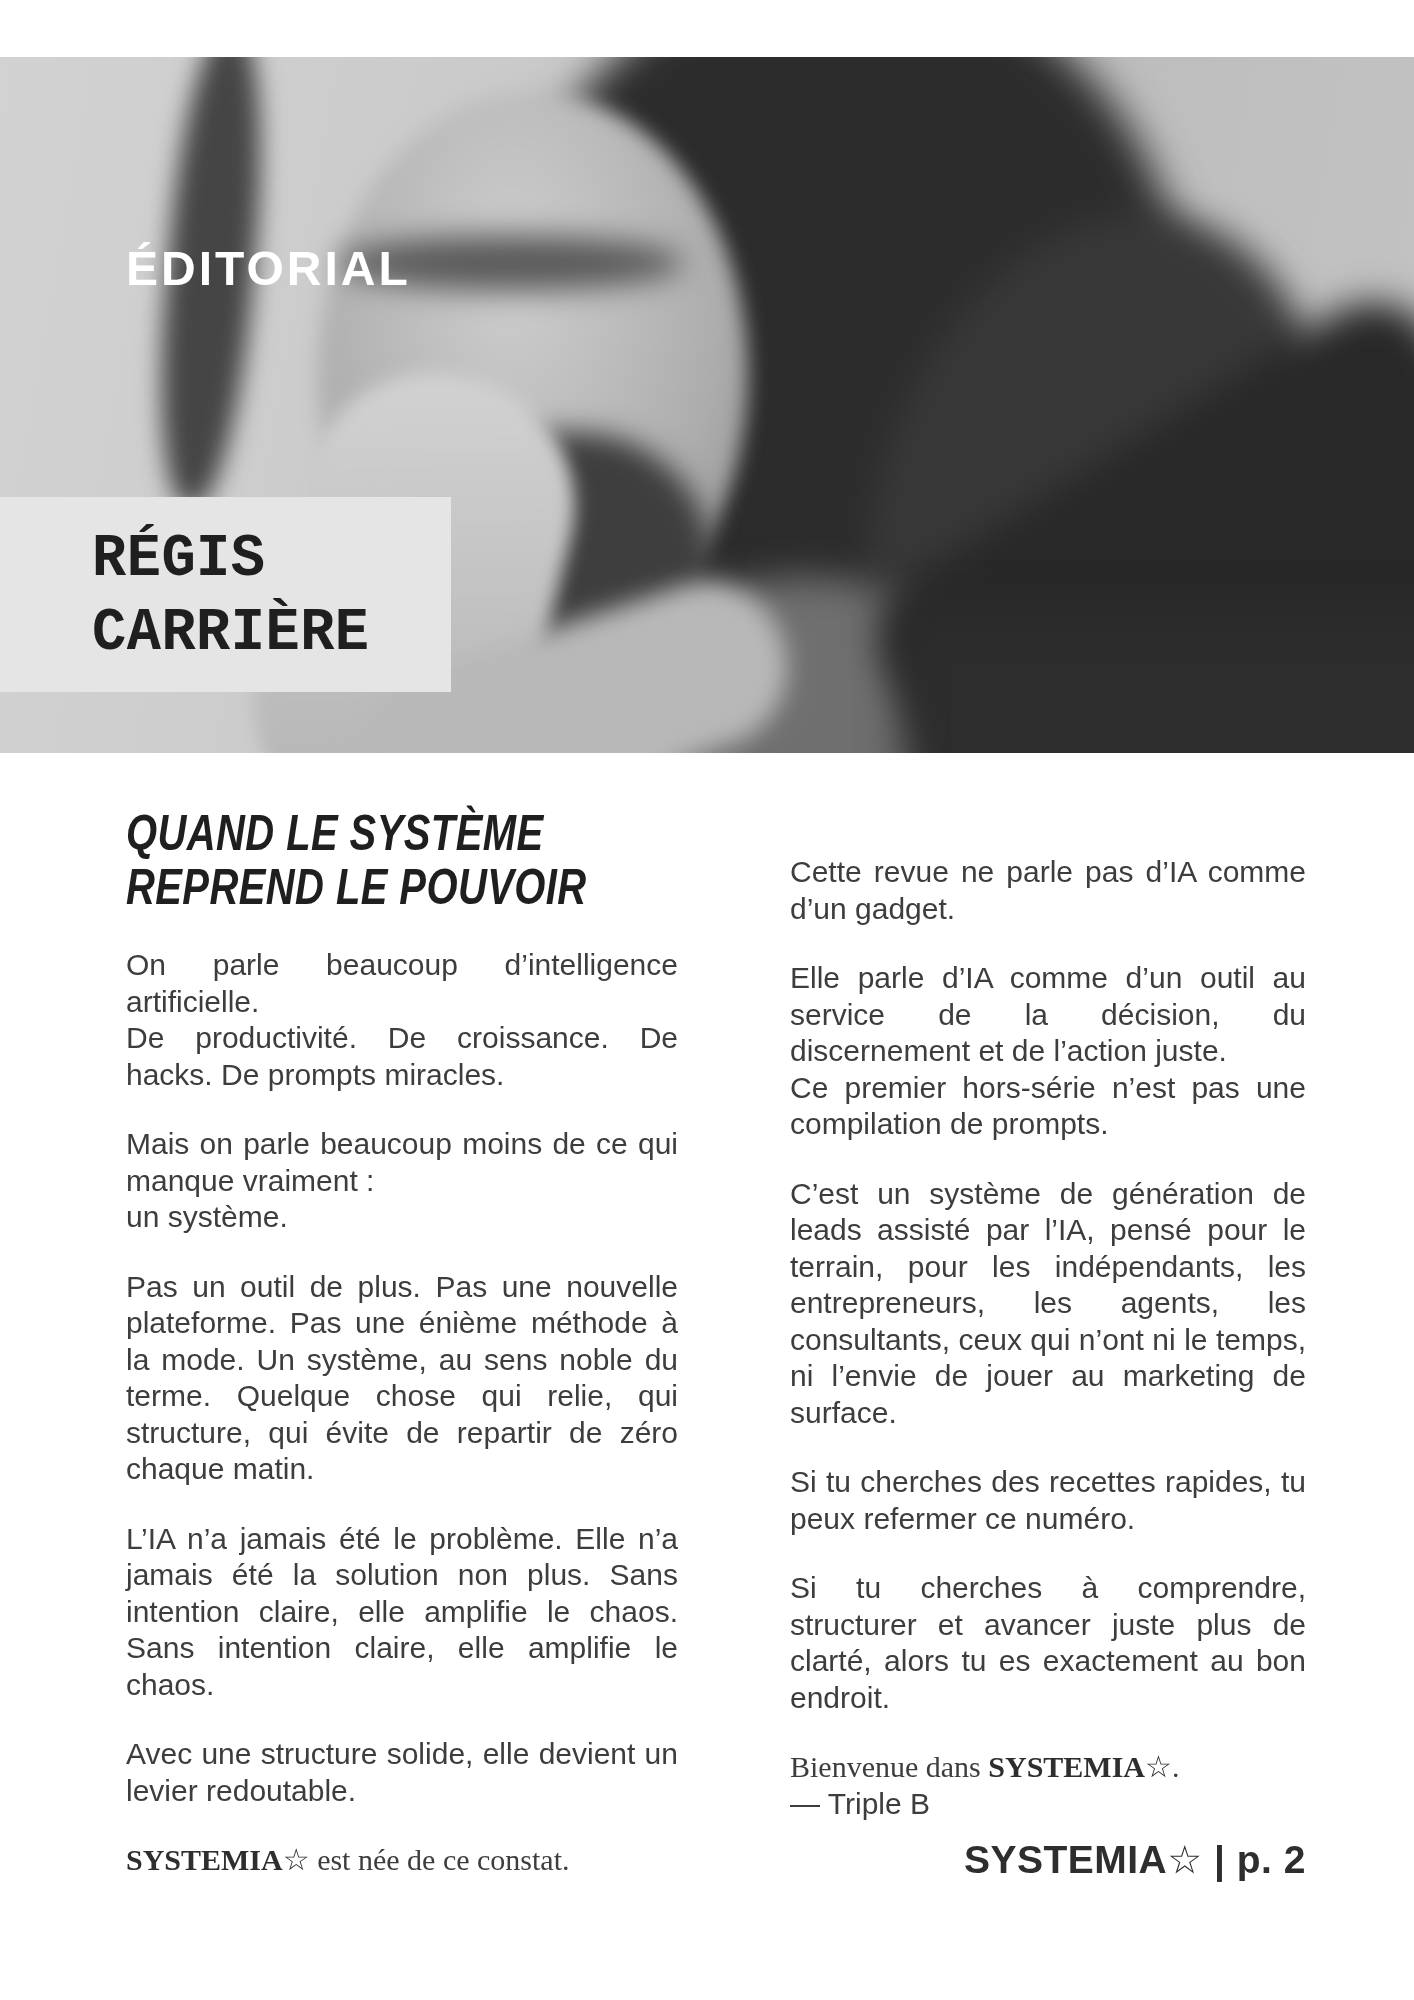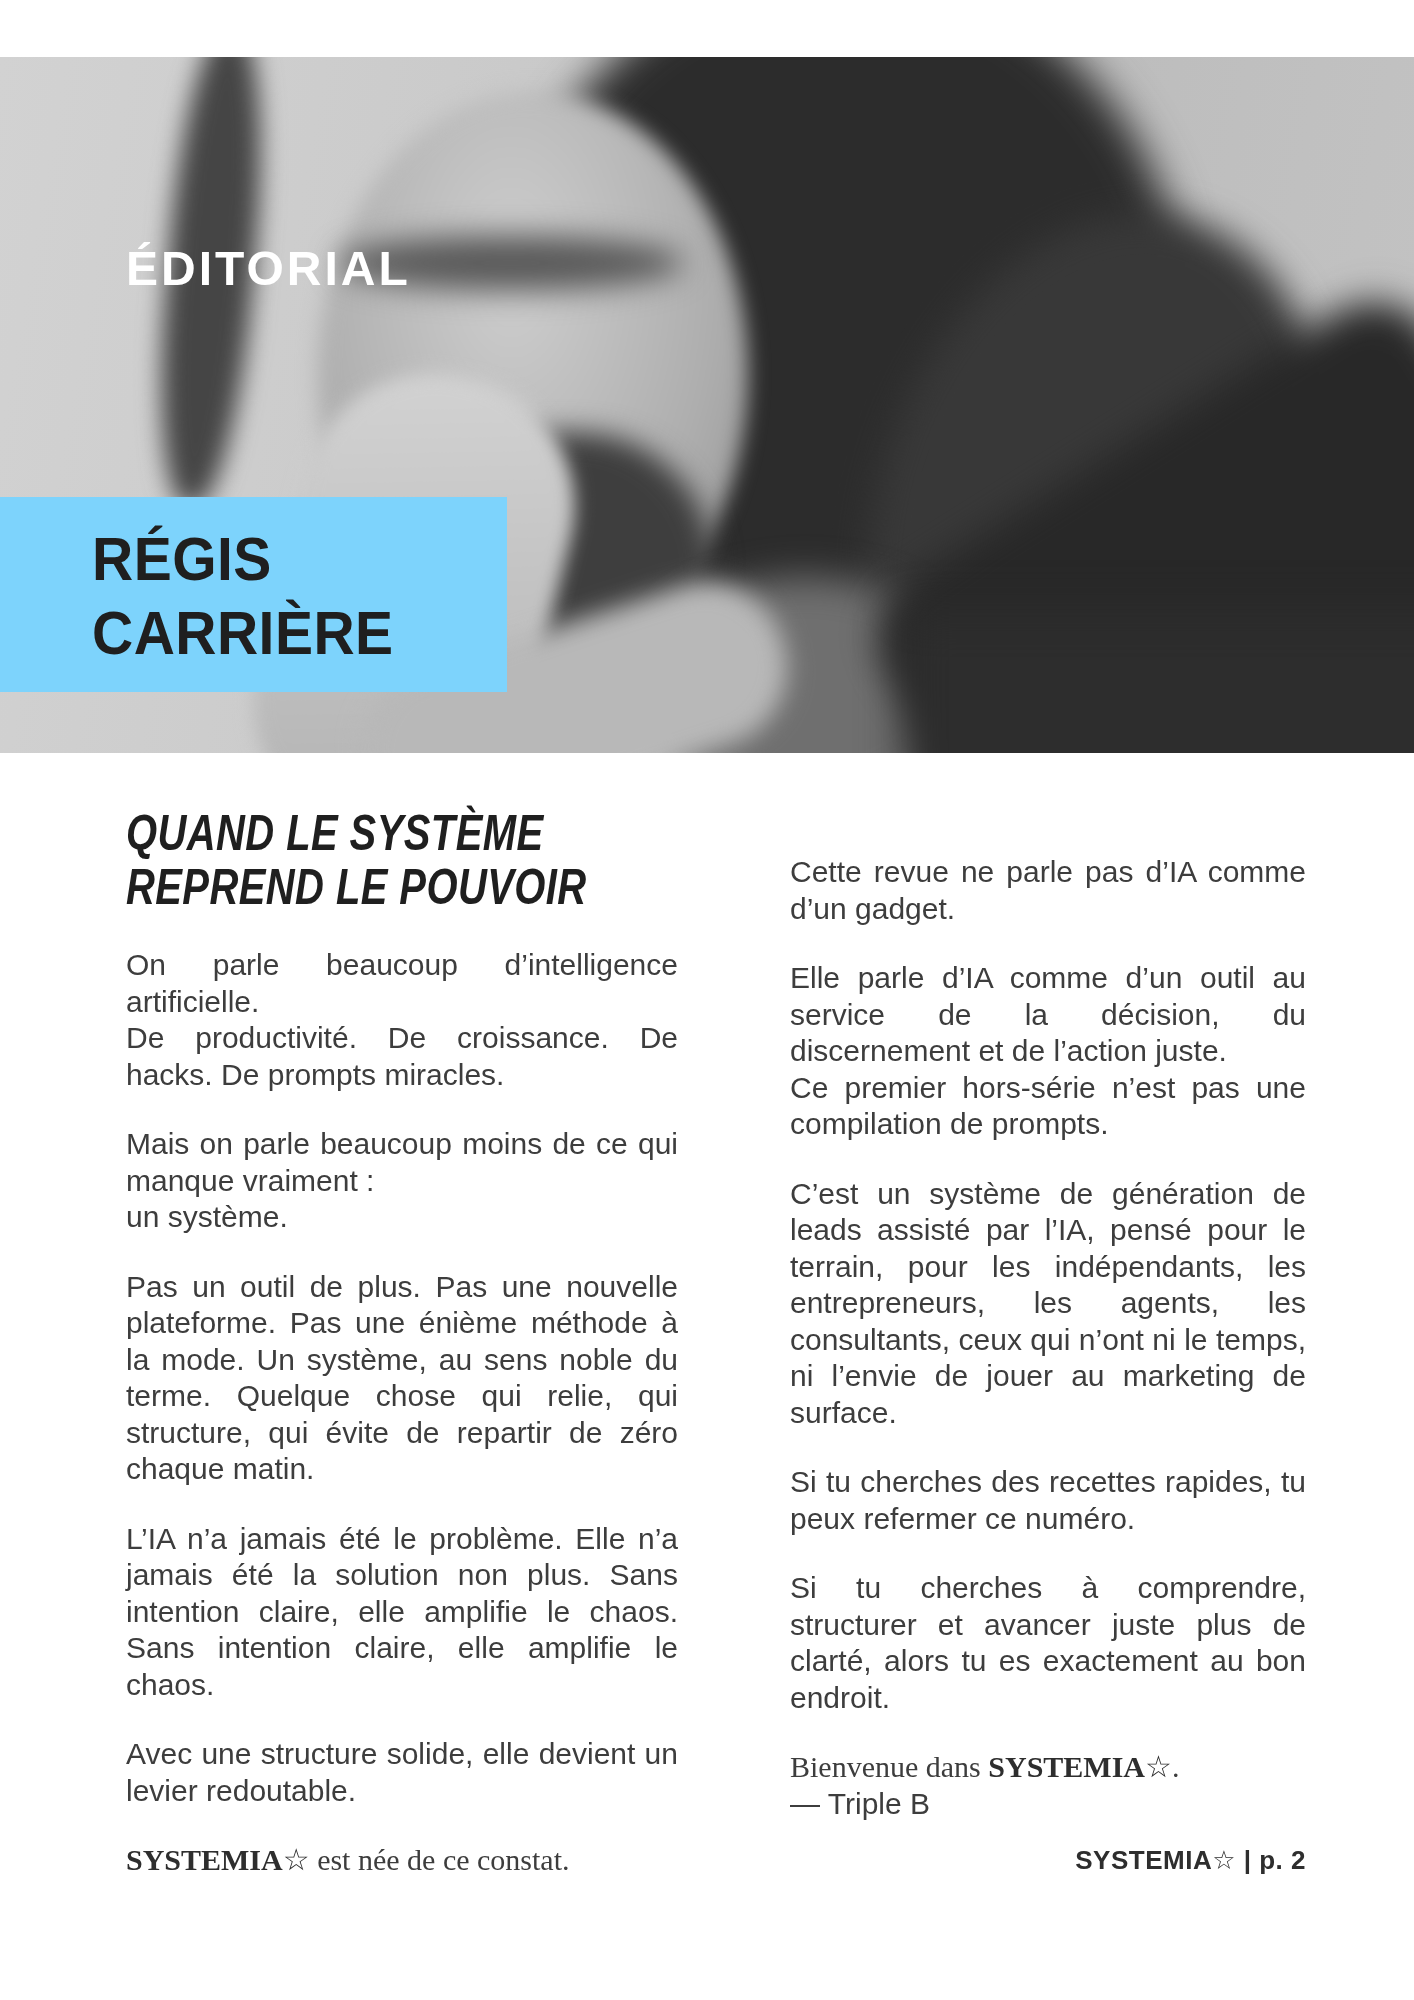--- a/index.html
+++ b/index.html
@@ -31,42 +31,42 @@
   .ph-fingers-low{left:358px;top:568px;width:435px;height:165px;background:#b8b8b8;
          border-radius:80px;transform:rotate(-18deg);filter:blur(12px);}
   .ph-sweater{left:955px;top:345px;width:640px;height:570px;background:#282828;
          border-radius:70px;transform:rotate(-32deg);filter:blur(18px);}
   .ph-sweater-fill{right:-70px;top:555px;width:580px;height:260px;background:#2d2d2d;
          filter:blur(22px);}
 
   
   .kicker{position:absolute;left:126px;top:197px;font-size:48px;font-weight:800;
           letter-spacing:3px;color:#ffffff;z-index:5;margin-top:44px;}
-  .name-box{position:absolute;left:0;top:497px;width:507px;height:195px;background:#7dd3fc;z-index:6;}
+  .name-box{position:absolute;left:0;top:497px;width:451px;height:195px;background:#e5e5e5;z-index:6;font-family:Liberation Mono, monospace;}
   .name-box .name{padding:25px 0 0 100px;font-size:62px;font-weight:800;color:#1f1f1f;
           line-height:74px;letter-spacing:0.5px;transform:scaleX(0.92);transform-origin:left top;
           white-space:nowrap;}
 
   
   .columns{position:absolute;left:126px;top:806px;width:1180px;display:flex;gap:112px;
            color:#3d3d3d;font-size:30px;line-height:36.5px;}
   .col-left{width:552px;}
   .col-right{width:526px;margin-top:48px;}
   .col p{margin:0 0 33px 0;text-align:justify;text-align-last:left;}
   .col p.tight{margin-bottom:0;}
   h1.headline{margin:0 0 33px 0;font-size:50px;line-height:54px;font-style:italic;
            font-weight:800;color:#1f1f1f;transform:scaleX(0.8);transform-origin:left top;
            white-space:nowrap;letter-spacing:0.5px;}
   .brand{font-weight:700;color:#2e2e2e;}
   .star{font-weight:400;color:#2e2e2e;}
   .closing-line,.welcome-line{text-align:left;font-family:Liberation Serif, serif;}
 
   
   .page-footer-right{position:absolute;left:780px;top:1842px;width:526px;text-align:right;
-           font-size:26px;line-height:36.5px;font-weight:700;color:#2e2e2e;letter-spacing:0.5px;}
+           font-size:39px;line-height:36.5px;font-weight:700;color:#2e2e2e;letter-spacing:0.5px;}
 </style>
 </head>
 <body>
 
 <div class="page">
 
   <div class="photo">
     <div class="shape ph-hair-strand-left"></div>
     <div class="shape ph-head-hair"></div>
     <div class="shape ph-hair-fall"></div>

